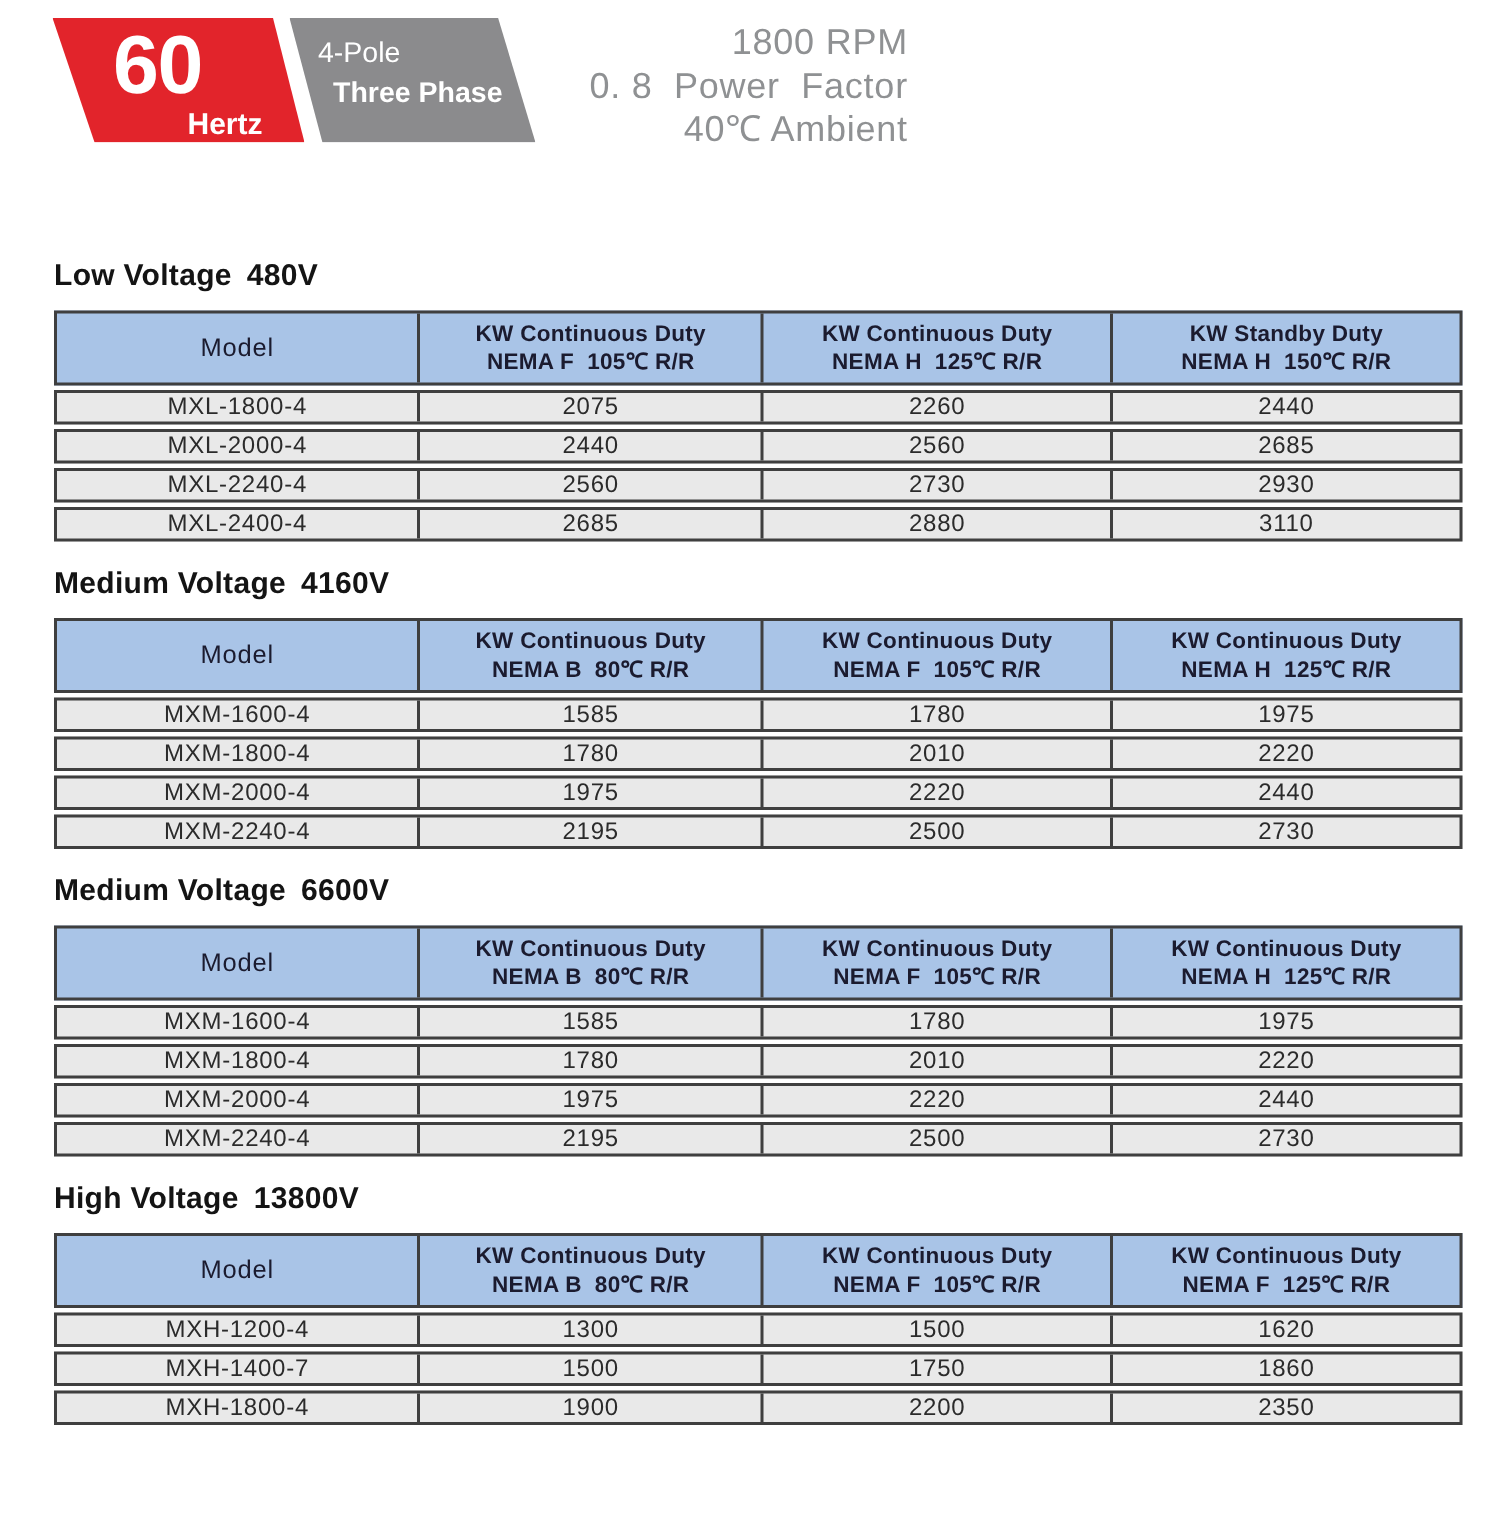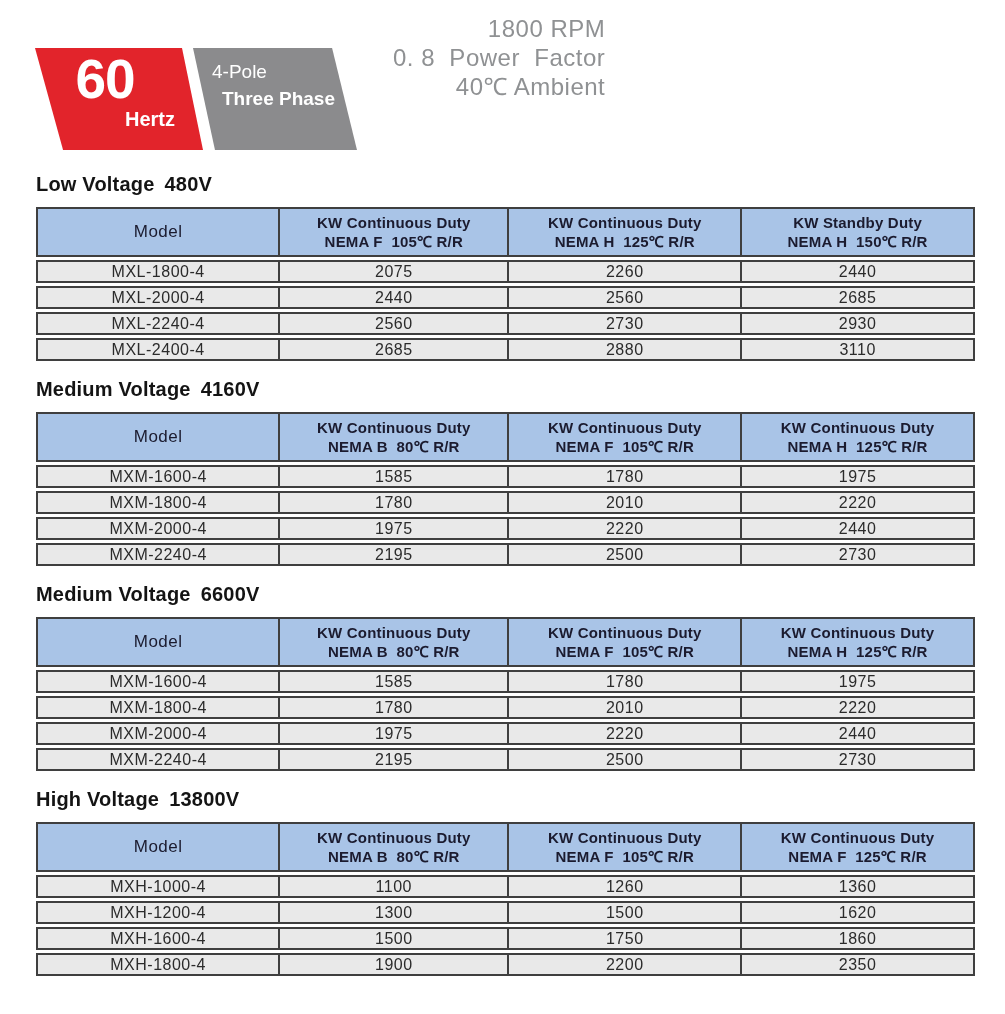--- a/index.html
+++ b/index.html
@@ -3,21 +3,21 @@
 <meta charset="utf-8">
 <style>
   html,body{margin:0;padding:0;background:#fff;}
   body{
     width:1005px;height:1014px;position:relative;overflow:hidden;
     font-family:"Liberation Sans", sans-serif;
     -webkit-font-smoothing:antialiased;
   }
   
   .badge-area{position:relative;height:99px;}
-  .shape{position:absolute;top:12px;height:102px;margin-top:36px;}
+  .shape{position:absolute;top:12px;height:83px;}
   .shape.red{
     left:35px;width:168px;background:var(--badge_red,#e2242b);
     clip-path:polygon(0 0,87.5% 0,100% 100%,16.7% 100%);
   }
   .shape.gray{
     left:193px;width:164px;background:var(--badge_gray,#8b8b8d);
     clip-path:polygon(0 0,84.8% 0,100% 100%,13.4% 100%);
   }
   .freq-num{
     margin-top:2px;padding-right:28px;text-align:center;
@@ -238,33 +238,27 @@
           <div class="hcell c2">
             <div class="l1">KW Continuous Duty</div>
             <div class="l2">NEMA F  105℃ R/R</div>
           </div>
           <div class="hcell c3">
             <div class="l1">KW Continuous Duty</div>
             <div class="l2">NEMA F  125℃ R/R</div>
           </div>
         </div>
         <div class="drow">
-          <div class="dcell c0">MXH-1000-4</div>
-          <div class="dcell c1">1100</div>
-          <div class="dcell c2">1260</div>
-          <div class="dcell c3">1360</div>
-        </div>
-        <div class="drow">
           <div class="dcell c0">MXH-1200-4</div>
           <div class="dcell c1">1300</div>
           <div class="dcell c2">1500</div>
           <div class="dcell c3">1620</div>
         </div>
         <div class="drow">
-          <div class="dcell c0">MXH-1600-4</div>
+          <div class="dcell c0">MXH-1400-7</div>
           <div class="dcell c1">1500</div>
           <div class="dcell c2">1750</div>
           <div class="dcell c3">1860</div>
         </div>
         <div class="drow">
           <div class="dcell c0">MXH-1800-4</div>
           <div class="dcell c1">1900</div>
           <div class="dcell c2">2200</div>
           <div class="dcell c3">2350</div>
         </div>

